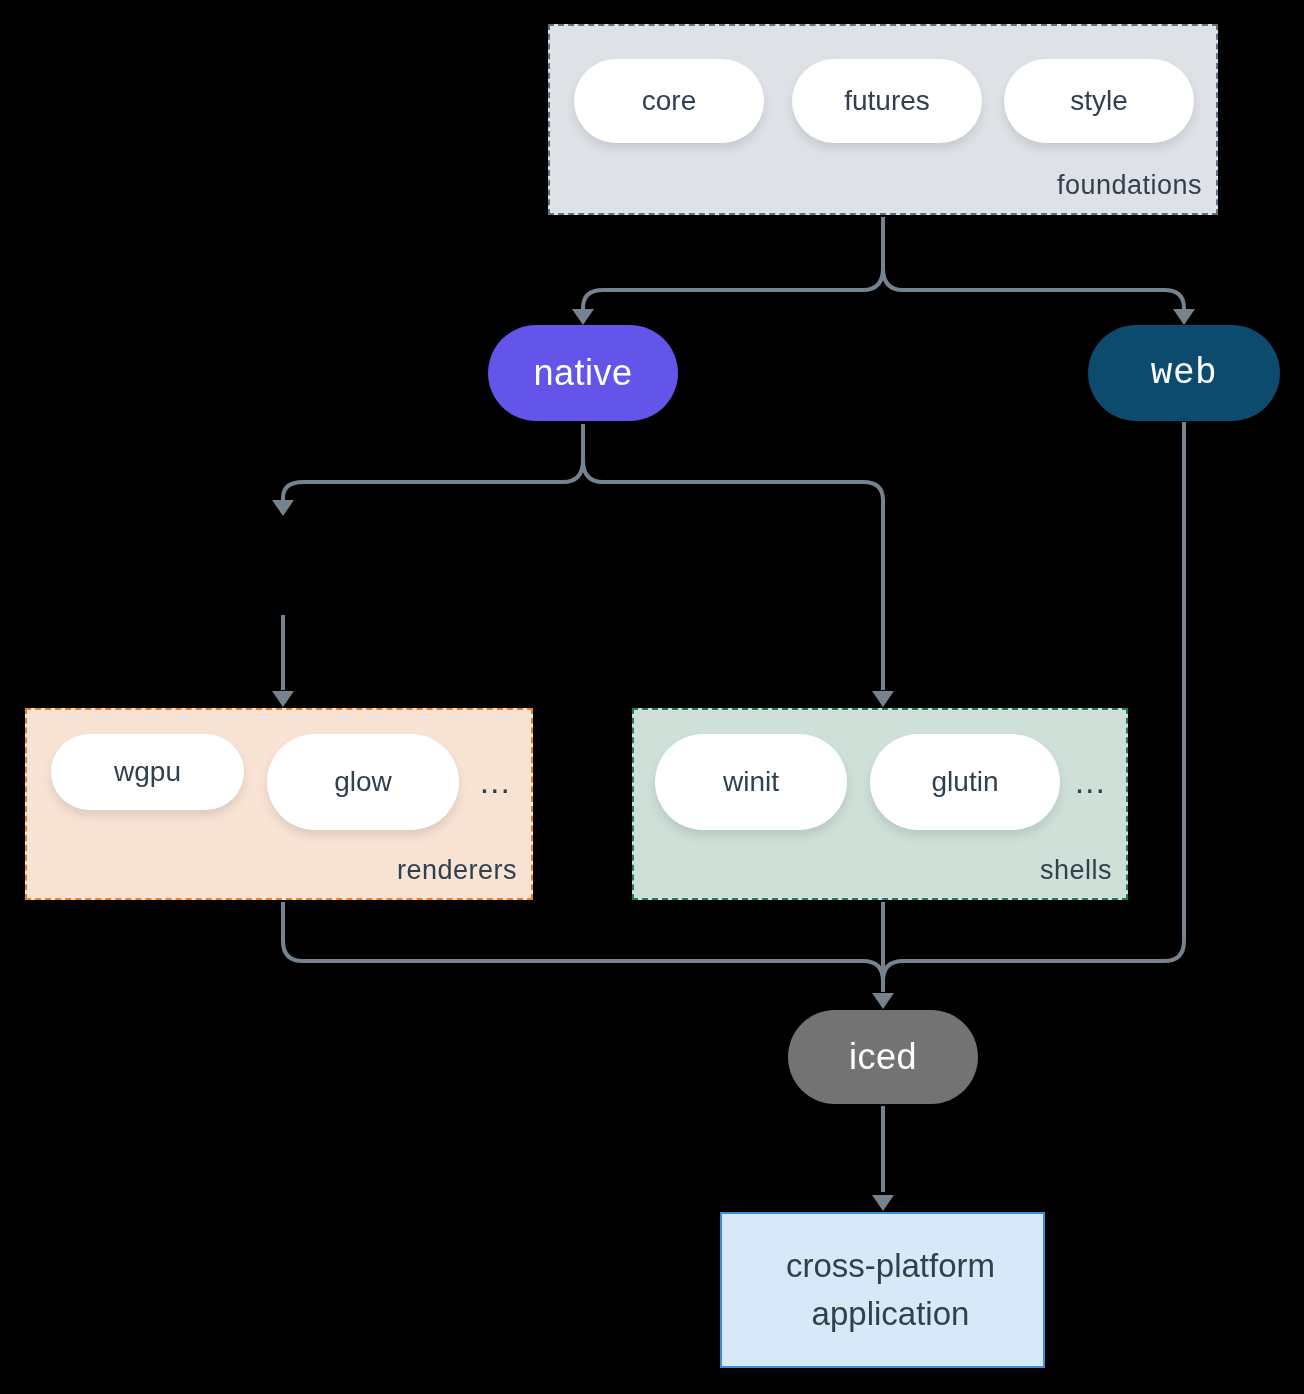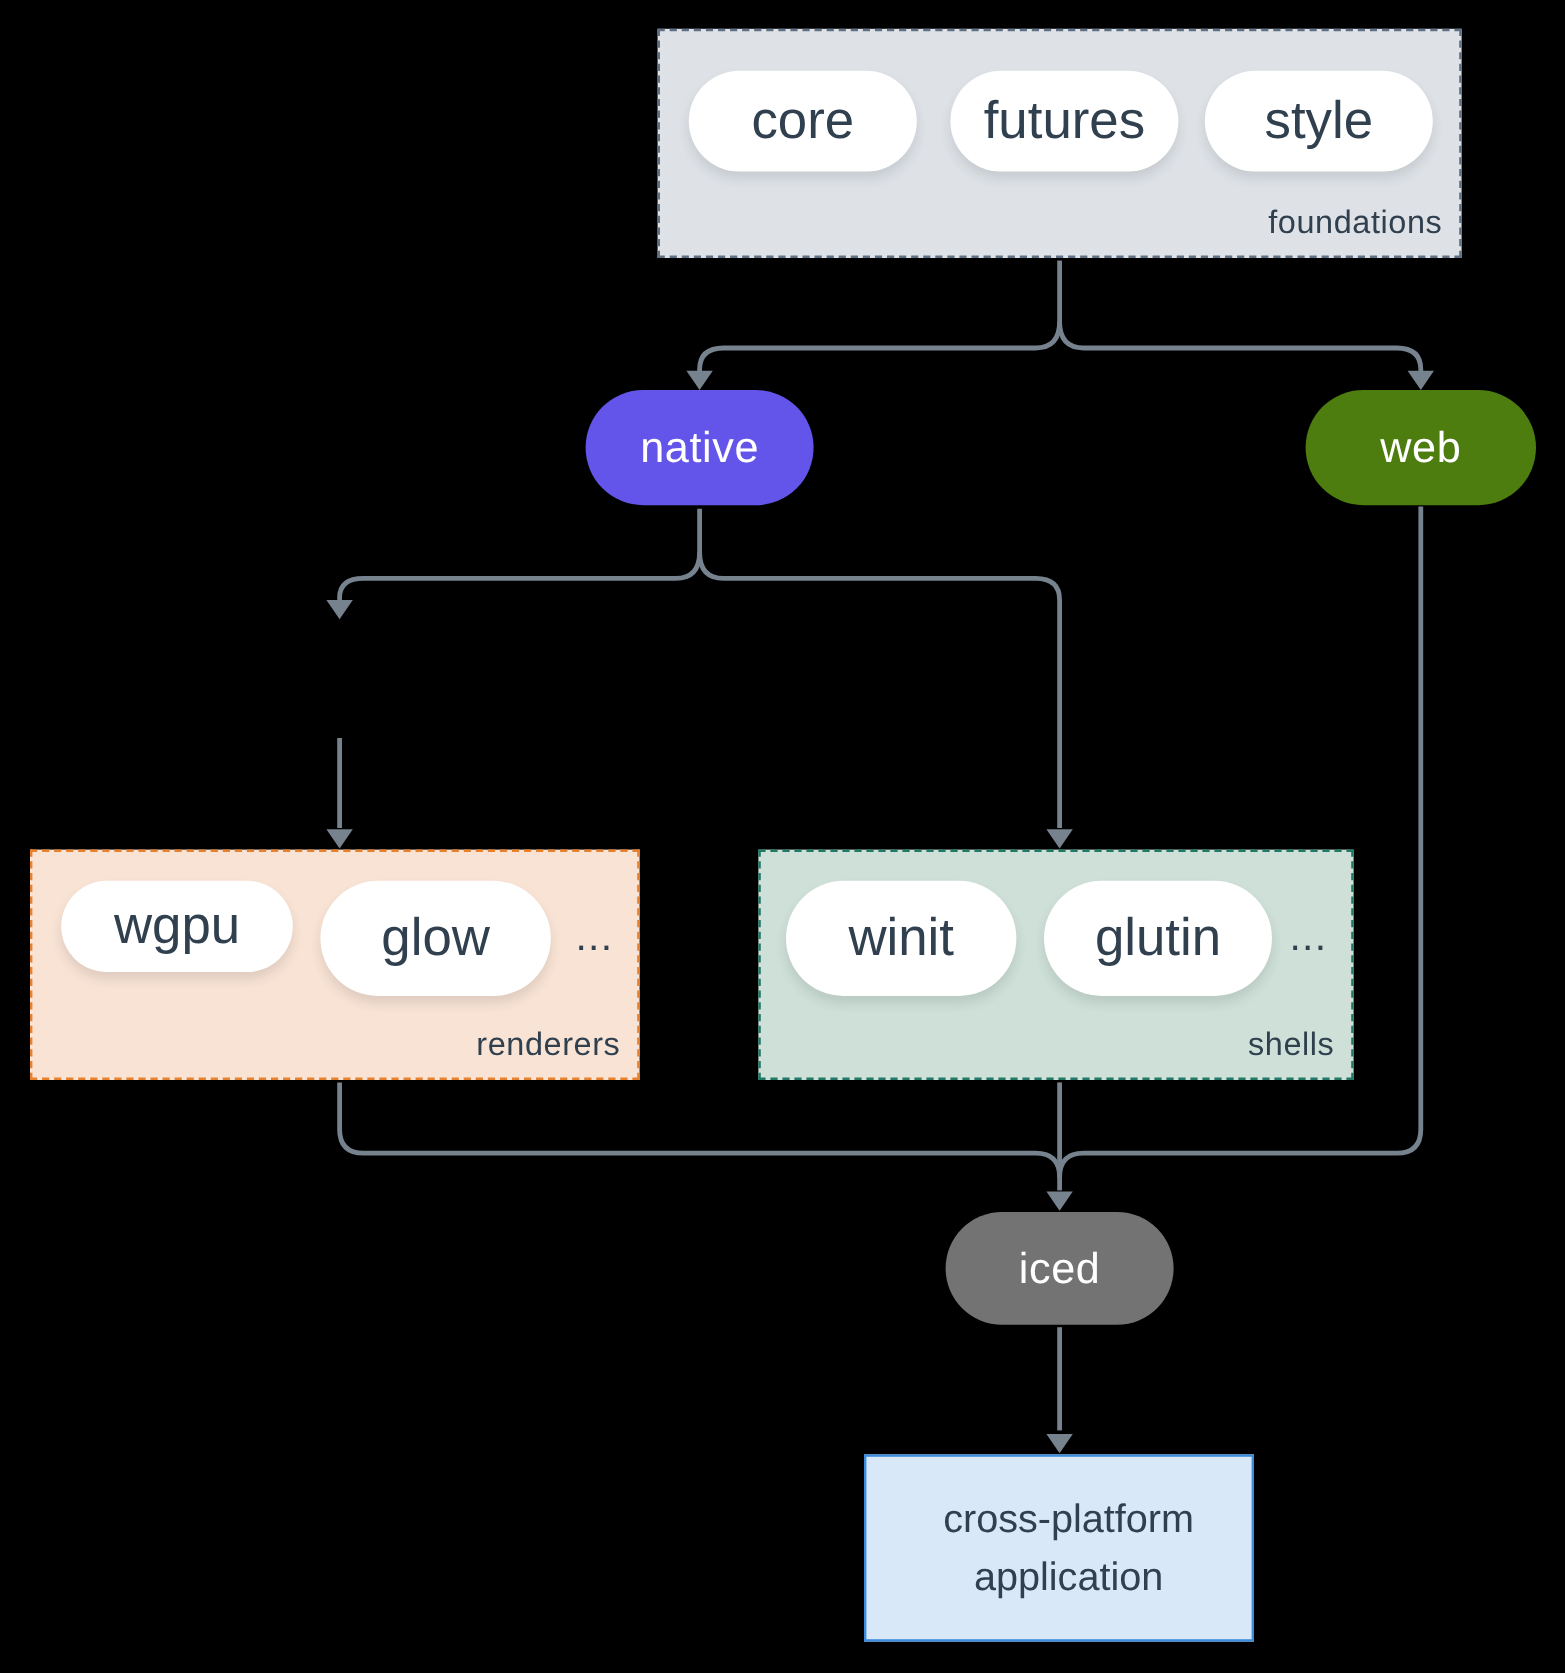--- a/index.html
+++ b/index.html
@@ -22,21 +22,21 @@
   .group-label{
     position:absolute;
     font-size:27px;
     letter-spacing:.5px;
   }
   .pill{
     position:absolute;
     background:#fff;
     border-radius:48px;
     display:flex;align-items:center;justify-content:center;
-    font-size:44px;
+    font-size:28px;
     box-shadow:0 6px 10px rgba(30,40,50,.12);
     z-index:3;
     box-sizing:border-box;
   }
   .node{
     position:absolute;
     border-radius:48px;
     display:flex;align-items:center;justify-content:center;
     color:#fff;
     font-size:36px;
@@ -95,21 +95,21 @@
   </svg>
 
   <div class="groupbox" style="left: 548px; top: 24px; width: 670px; height: 191px; background-color: rgb(222, 226, 231); border-color: rgb(95, 114, 133);">
     <div class="pill" style="left: 24px; top: 33px; width: 190px; height: 84px; color: rgb(49, 64, 79);">core</div>
     <div class="pill" style="left: 454px; top: 33px; width: 190px; height: 84px; color: rgb(49, 64, 79);">style</div>
     <div class="pill" style="left: 242px; top: 33px; width: 190px; height: 84px; color: rgb(49, 64, 79);">futures</div>
     <div class="group-label" style="right: 14px; bottom: 12px; color: rgb(49, 64, 79); margin-top: 15px;">foundations</div>
   </div>
 
   <div class="node" style="left: 488px; top: 325px; width: 190px; height: 96px; background-color: rgb(99, 85, 234);">native</div>
-  <div class="node" style="left: 1088px; top: 325px; width: 192px; height: 96px; background-color: #4d7c0f;">web</div>
+  <div class="node" style="left: 1088px; top: 325px; width: 192px; height: 96px; background-color: #0c4a6e; font-family: Liberation Mono, monospace;">web</div>
 
 
   <div class="groupbox" style="left: 25px; top: 708px; width: 508px; height: 192px; background-color: rgb(249, 227, 212); border-color: rgb(232, 129, 46);">
     <div class="pill" style="left: 24px; top: 24px; width: 193px; height: 76px; color: rgb(49, 64, 79);">wgpu</div>
     <div class="pill" style="left: 240px; top: 24px; width: 192px; height: 96px; color: rgb(49, 64, 79);">glow</div>
     <div class="ellipsis" style="right: 20px; top: 52px; color: rgb(49, 64, 79);">...</div>
     <div class="group-label" style="right: 14px; bottom: 12px; color: rgb(49, 64, 79);">renderers</div>
   </div>
 
   <div class="groupbox" style="left: 632px; top: 708px; width: 496px; height: 192px; background-color: rgb(206, 224, 215); border-color: rgb(33, 122, 104);">

